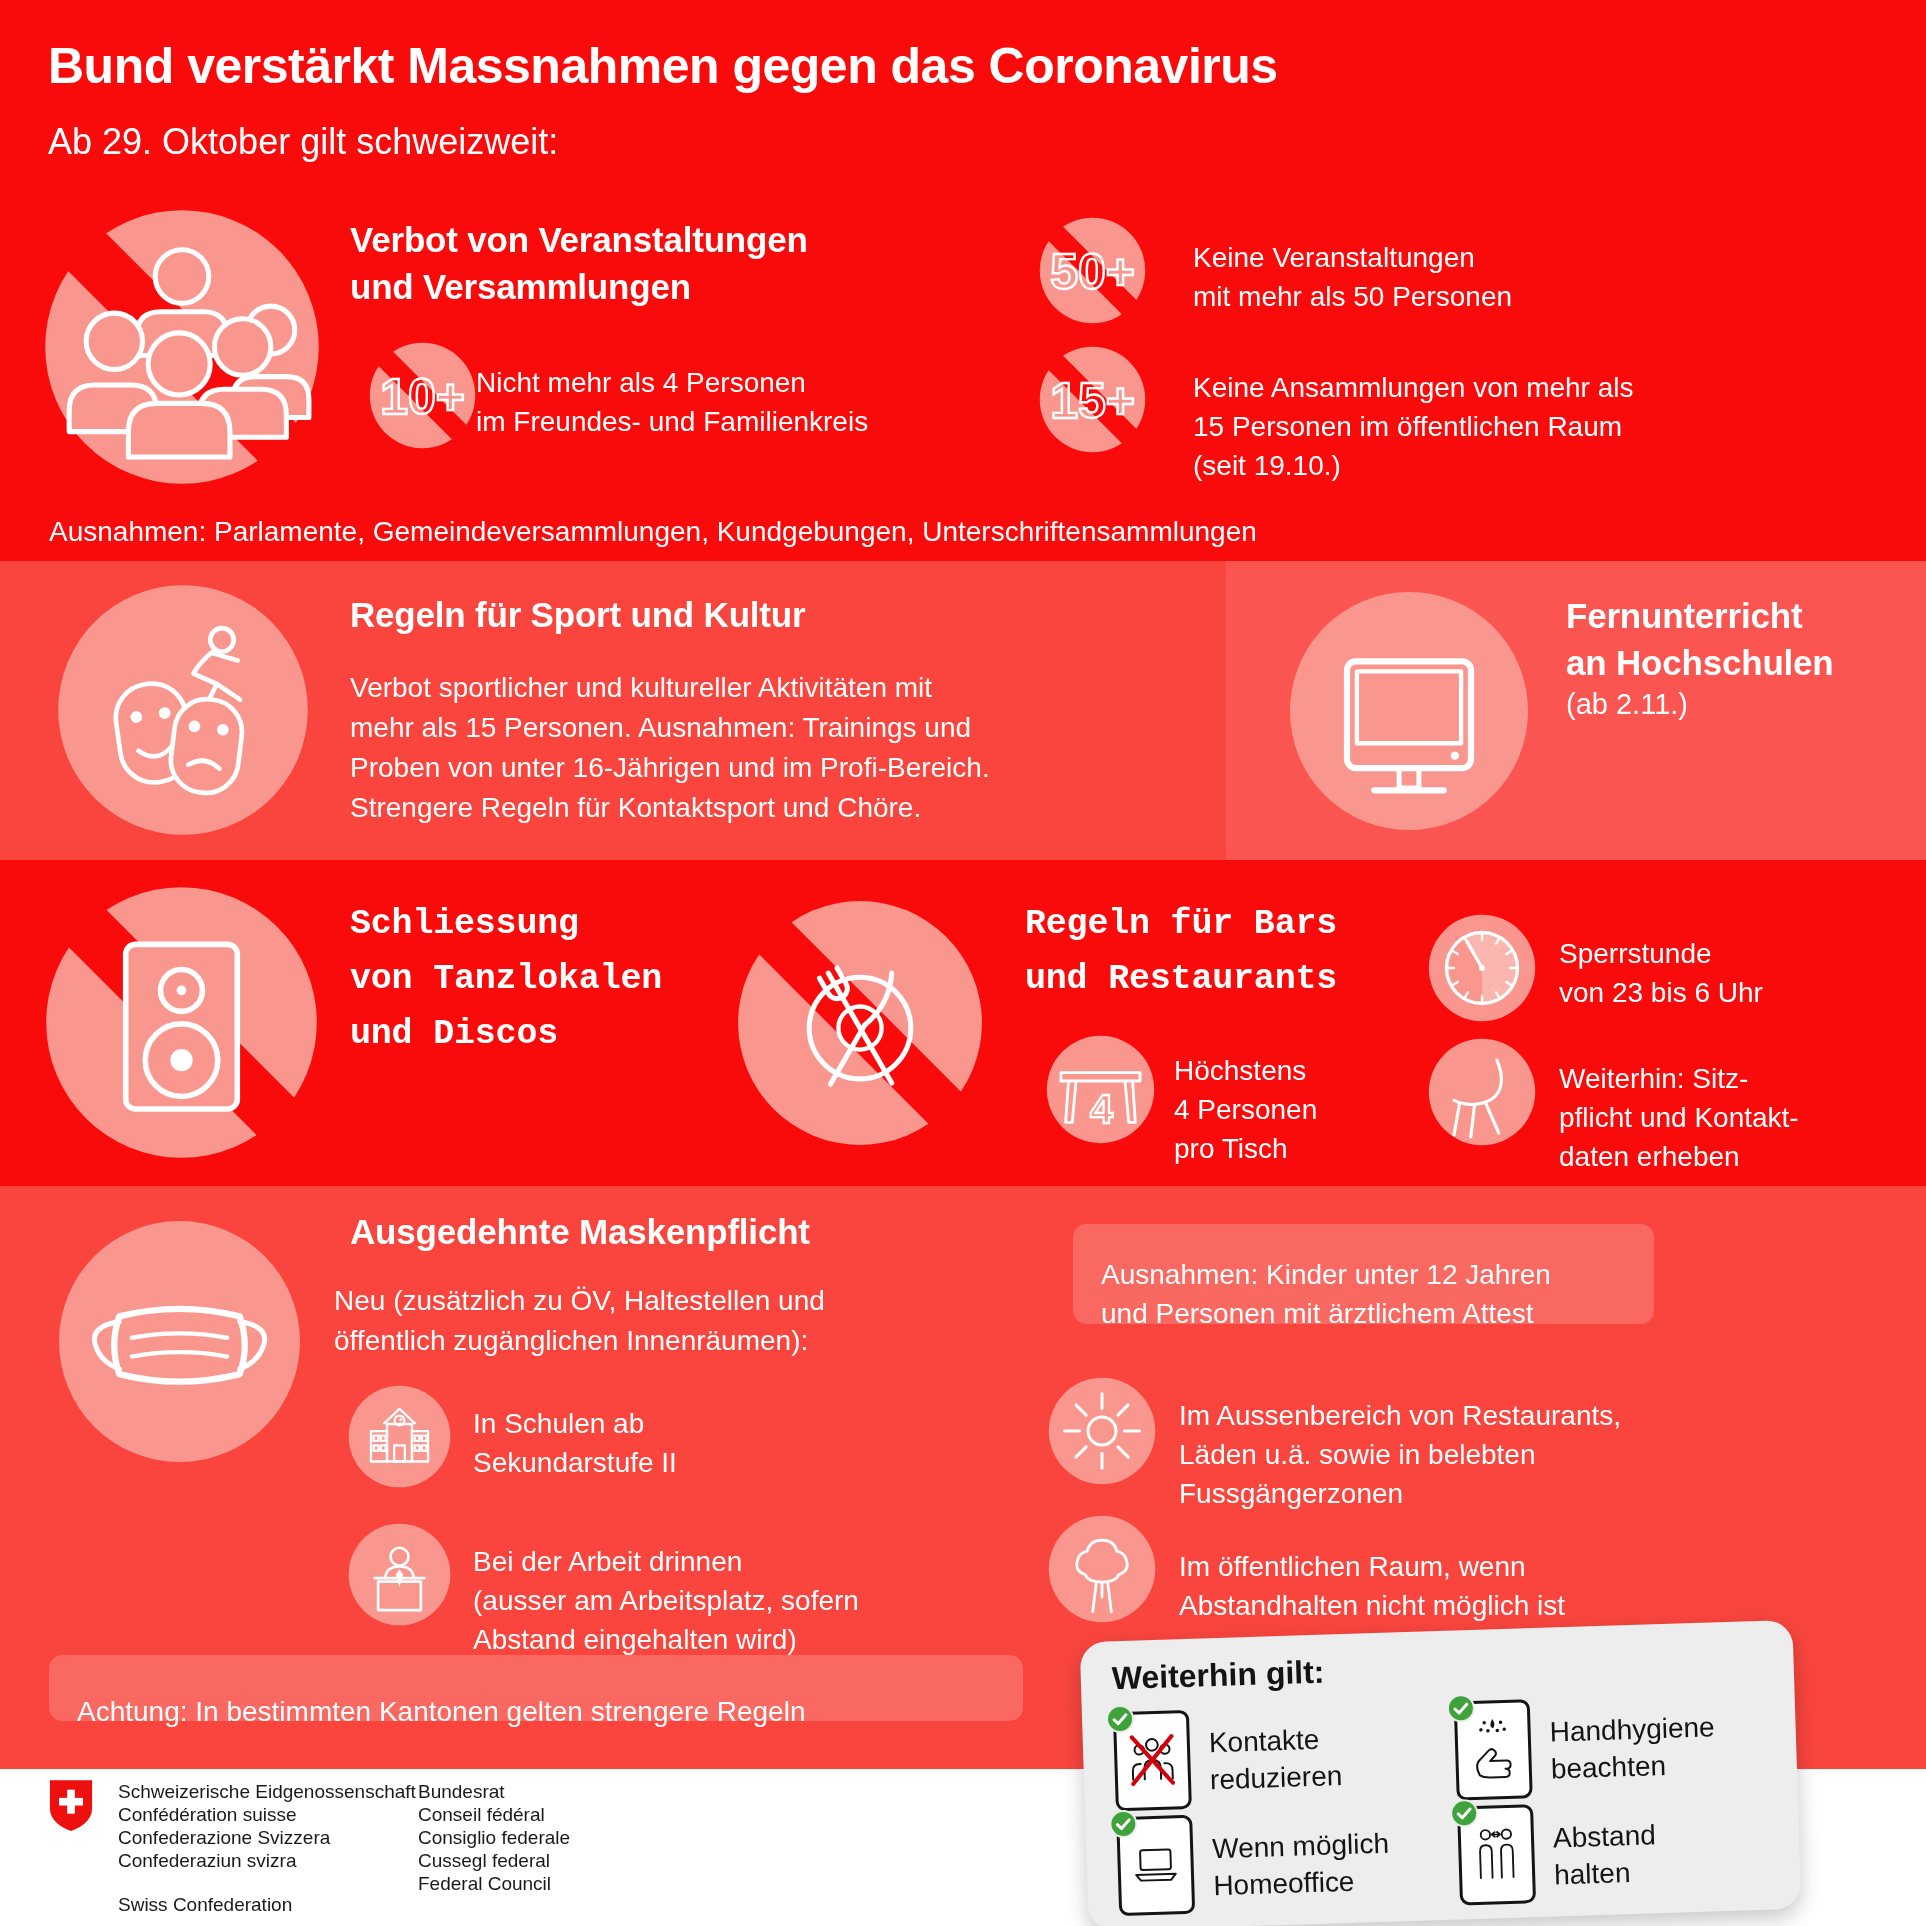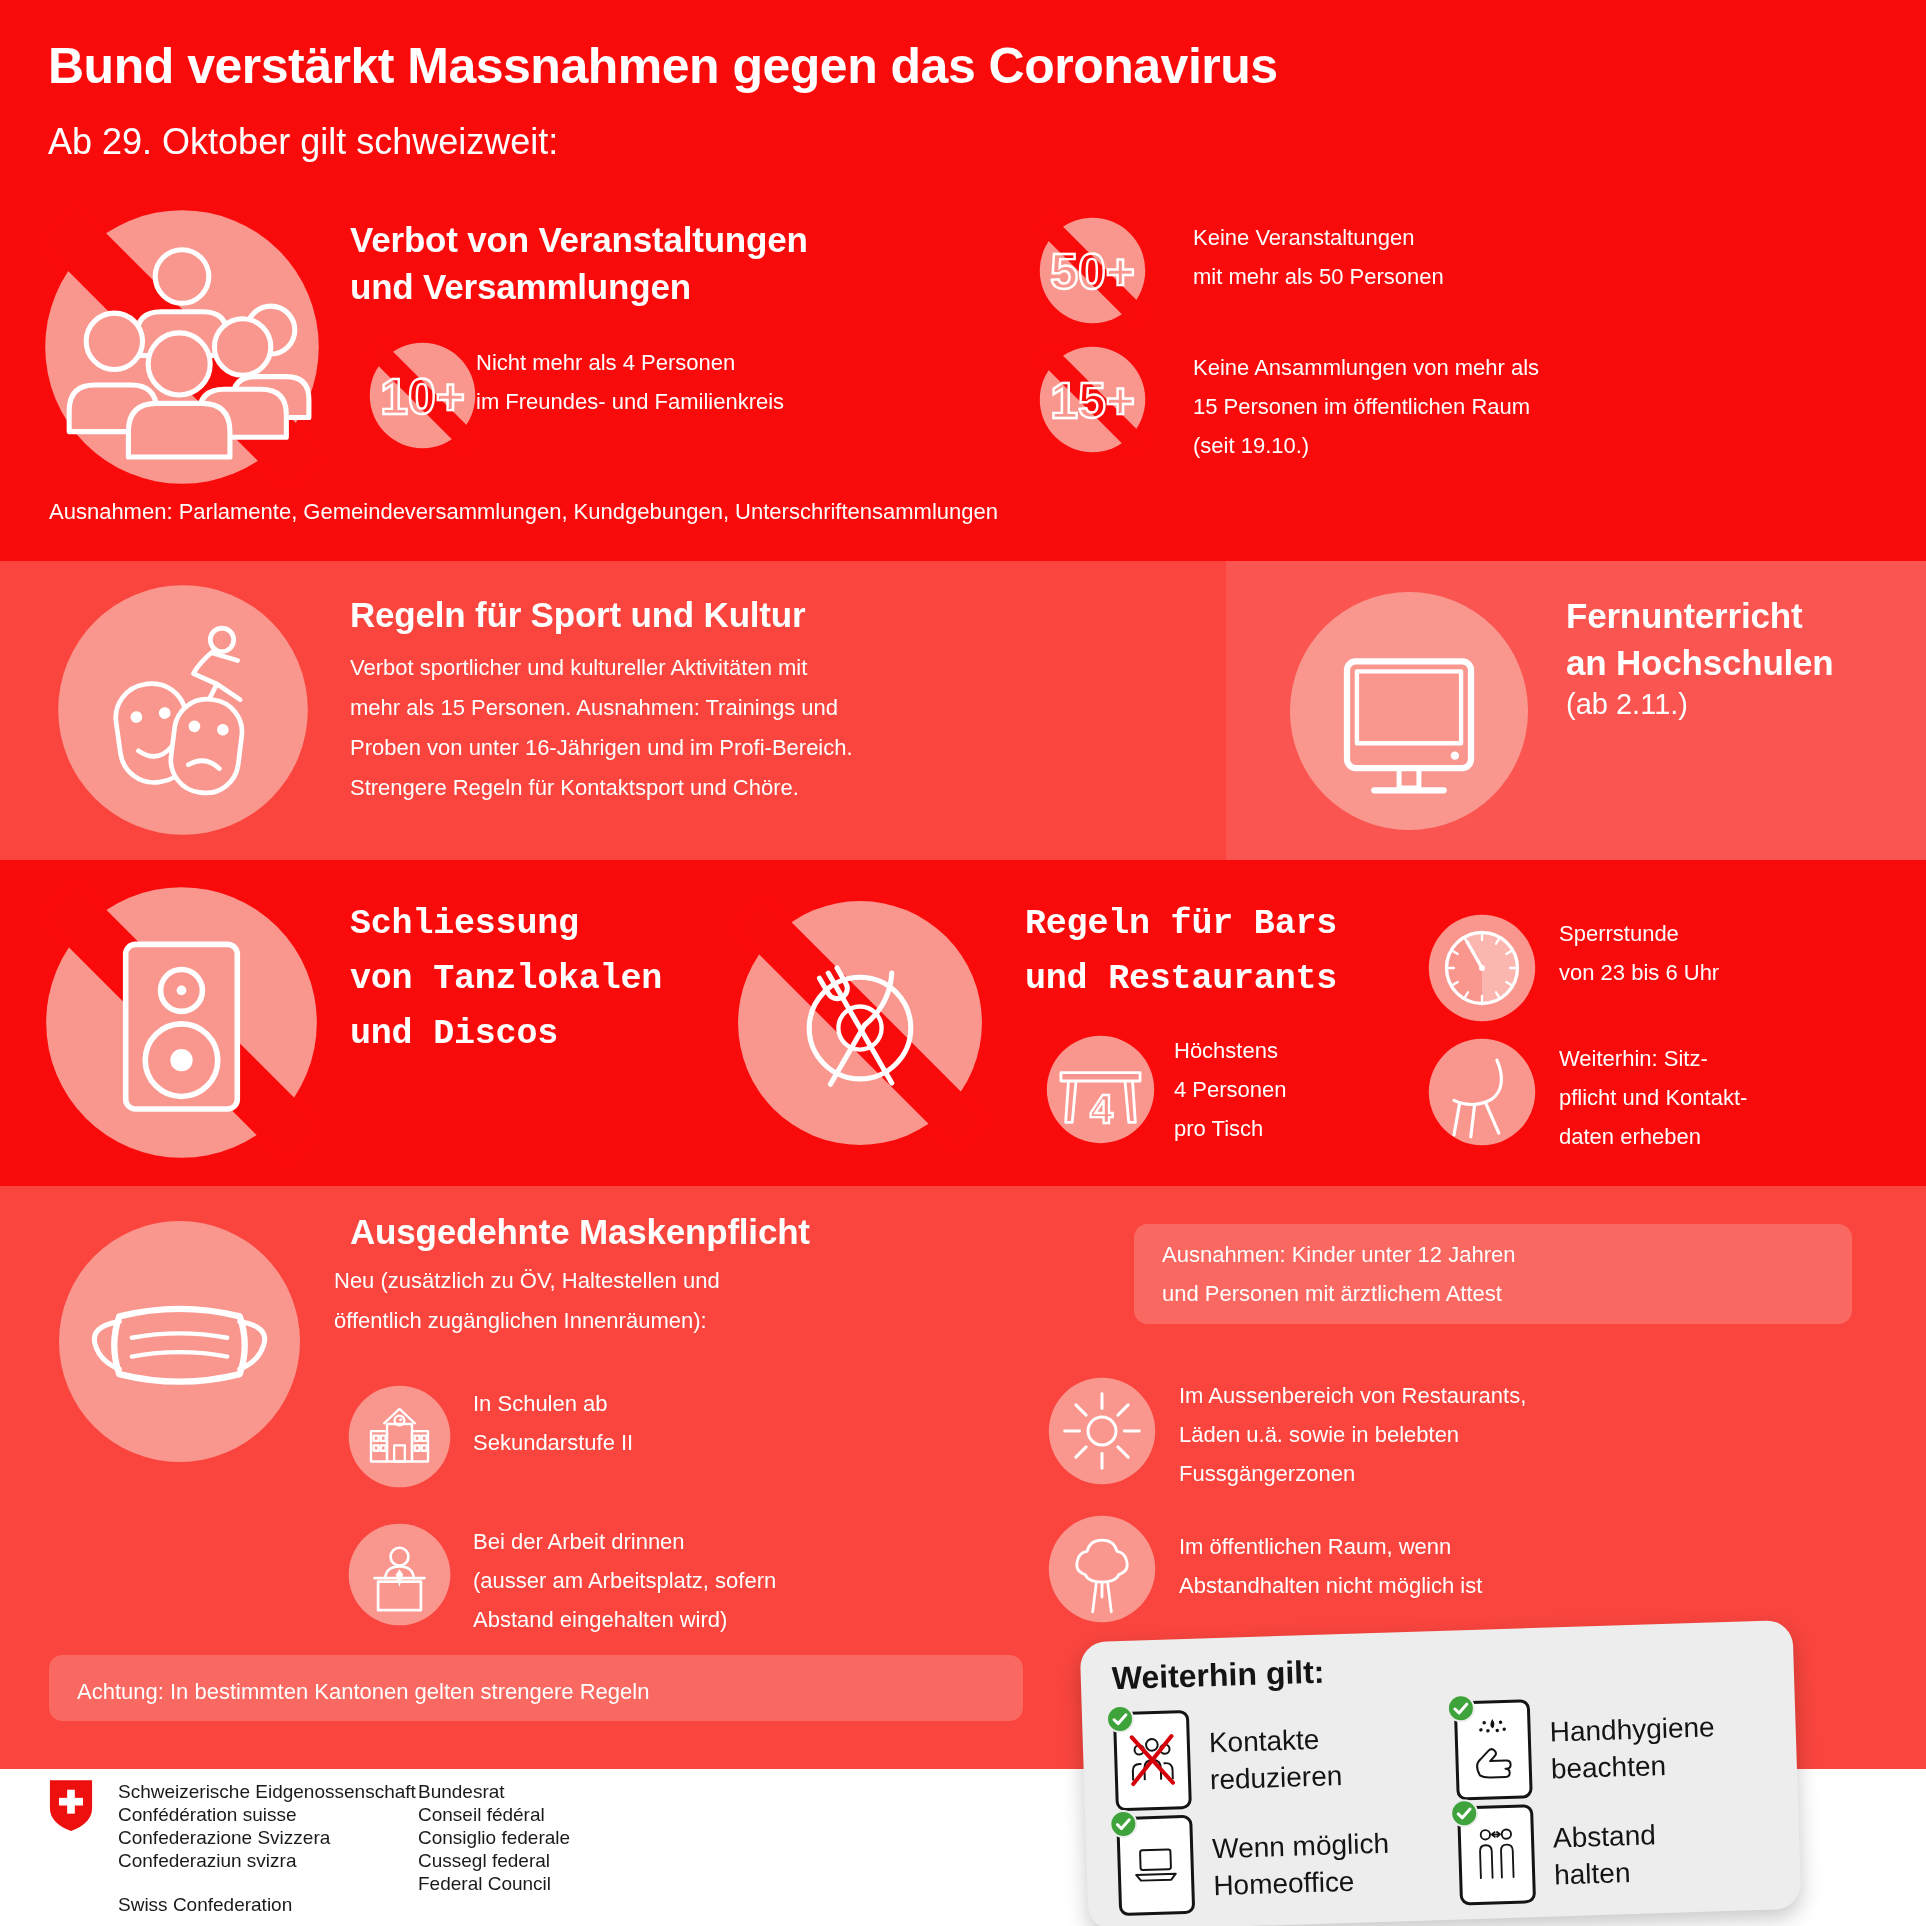--- a/index.html
+++ b/index.html
@@ -5,21 +5,21 @@
   html,body{margin:0;padding:0;width:1926px;height:1926px;background:#fff;
     font-family:"Liberation Sans",sans-serif;overflow:hidden;}
   .abs{position:absolute;}
   .band{position:absolute;left:0;width:1926px;}
   .w{color:#fff;}
   .b{font-weight:normal;}
   .line{white-space:nowrap;}
   .h1{font-size:50px;font-weight:bold;letter-spacing:-0.5px;}
   .h2{font-size:35px;font-weight:bold;line-height:47px;letter-spacing:-0.2px;}
   .h3{font-size:35px;font-weight:bold;line-height:55px;letter-spacing:-0.2px;font-family:Liberation Mono, monospace;}
-  .t{font-size:22px;line-height:39px;}
+  .t{font-size:28px;line-height:39px;margin-top:20px;}
   .sub{font-size:36px;}
   svg{display:block;}
   .badgebox{position:absolute;background:#FA6961;border-radius:13.5px;color:#fff;}
   .card{position:absolute;left:1084px;top:1631px;width:713px;height:289px;background:#EDEDED;
     border-radius:26px;transform:rotate(-1.8deg);box-shadow:0 8.7px 21.7px rgba(0,0,0,.22);color:#141414;}
   .card-h{position:absolute;left:31px;top:19px;font-size:32px;font-weight:bold;}
   .tile{position:absolute;width:76px;height:99px;background:#fff;border:3.4px solid #141414;border-radius:9.6px;box-sizing:border-box;}
   .check{position:absolute;left:-9.6px;top:-9.6px;}
   .clabel{position:absolute;font-size:28px;line-height:37px;color:#141414;}
   .foot{font-size:19px;line-height:23px;color:#1a1a1a;}
@@ -281,21 +281,21 @@
     <path d="M32 64 h56"></path>
   </g>
   <path d="M60 54 l4 6 -4 14 -4 -14 z" fill="#fff"></path>
 </svg>
 <div class="abs w t" style="left:473px;top:1522px">
   <div class="line"><span>Bei der </span><span class="b">Arbeit drinnen</span></div>
   <div class="line">(ausser am Arbeitsplatz, sofern</div>
   <div class="line">Abstand eingehalten wird)</div>
 </div>
 
-<div class="badgebox" style="left:1134px;top:1224px;width:718px;height:100px">
+<div class="badgebox" style="left:1073px;top:1224px;width:581px;height:100px">
   <div class="abs t" style="left:28px;top:10.6px">
     <div class="line">Ausnahmen: Kinder unter 12 Jahren</div>
     <div class="line">und Personen mit ärztlichem Attest</div>
   </div>
 </div>
 
 <svg class="abs" style="left:1046px;top:1375px" width="112" height="112" viewBox="0 0 120 120">
   <circle cx="60" cy="60" r="57" fill="#F9978F"></circle>
   <g stroke="#fff" stroke-width="3.2" fill="none" stroke-linecap="round">
     <circle cx="60" cy="60" r="15"></circle>

